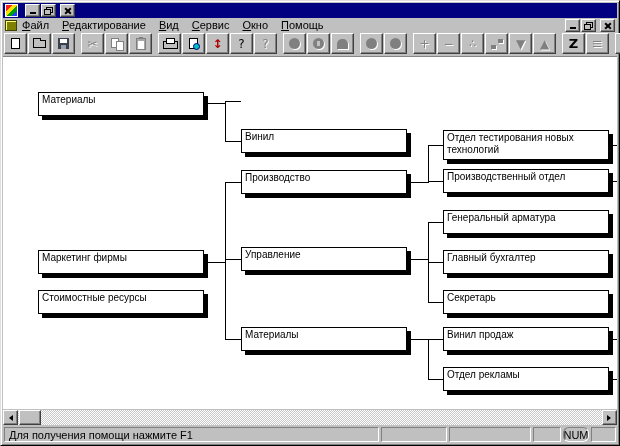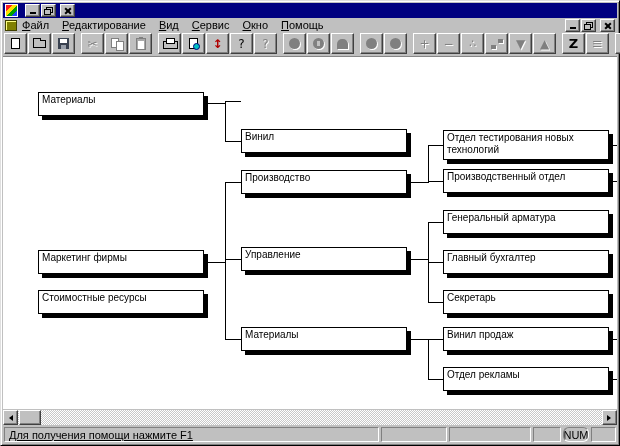--- a/index.html
+++ b/index.html
@@ -114,21 +114,21 @@
   .strack{flex:1 1 auto;position:relative;}
   .sthumb{position:absolute;left:1px;top:0;width:22px;height:15px;background:#c0c0c0;
     border-top:1px solid #fff;border-left:1px solid #fff;
     border-right:1px solid #404040;border-bottom:1px solid #404040;
     box-shadow:inset -1px -1px 0 #808080;}
   
   .statusbar{height:18px;flex:0 0 auto;display:flex;align-items:center;gap:2px;
     padding:2px 1px 1px 1px;font-size:11px;color:#000;}
   .panel{height:15px;border:1px solid;border-color:#808080 #fff #fff #808080;
     padding:0 4px;display:flex;align-items:center;white-space:nowrap;overflow:hidden;}
-  .panel.main{flex:1 1 auto;text-decoration:underline;}
+  .panel.main{flex:1 1 auto;}
   .panel.p2{width:66px;flex:0 0 auto;}
   .panel.p3{width:82px;flex:0 0 auto;}
   .panel.p4{width:28px;flex:0 0 auto;}
   .panel.num{width:26px;flex:0 0 auto;justify-content:center;border-radius:6px;}
   .panel.p6{width:25px;flex:0 0 auto;}
 </style>
 </head>
 <body>
 
 <div class="window">

